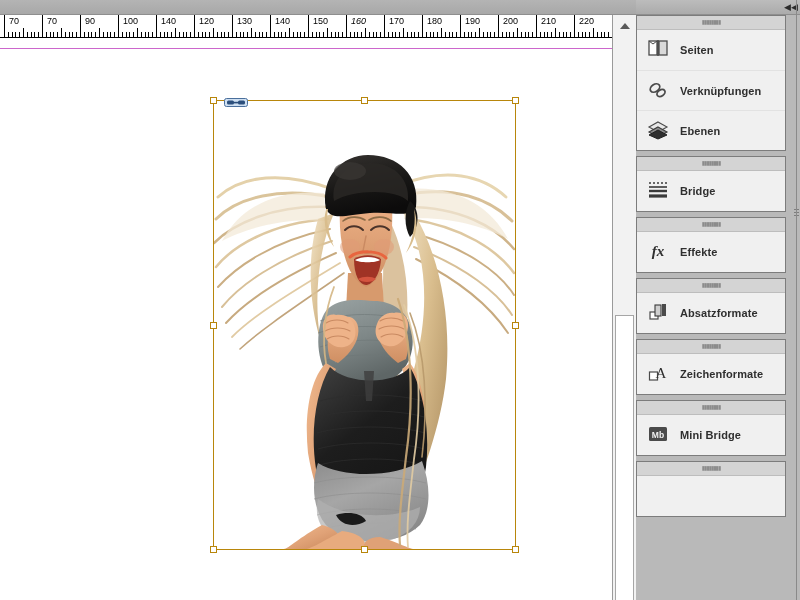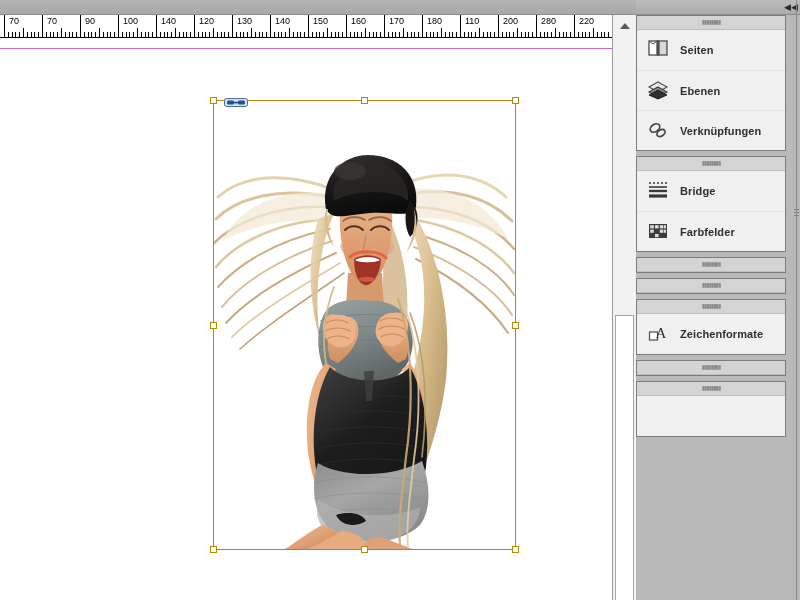--- a/index.html
+++ b/index.html
@@ -191,21 +191,21 @@
         <div class="tick-minor" style="left: 311.8px;"></div>
         <div class="tick-minor" style="left: 315.6px;"></div>
         <div class="tick-minor" style="left: 319.4px;"></div>
         <div class="tick-minor" style="left: 323.2px;"></div>
         <div class="tick-mid" style="left: 327px;"></div>
         <div class="tick-minor" style="left: 330.8px;"></div>
         <div class="tick-minor" style="left: 334.6px;"></div>
         <div class="tick-minor" style="left: 338.4px;"></div>
         <div class="tick-minor" style="left: 342.2px;"></div>
         <div class="tick-major" style="left: 346px;"></div>
-        <div class="ruler-label" style="left: 346px;">160</div>
+        <div class="ruler-label" style="left: 346px; font-style: italic;">160</div>
         <div class="tick-minor" style="left: 349.8px;"></div>
         <div class="tick-minor" style="left: 353.6px;"></div>
         <div class="tick-minor" style="left: 357.4px;"></div>
         <div class="tick-minor" style="left: 361.2px;"></div>
         <div class="tick-mid" style="left: 365px;"></div>
         <div class="tick-minor" style="left: 368.8px;"></div>
         <div class="tick-minor" style="left: 372.6px;"></div>
         <div class="tick-minor" style="left: 376.4px;"></div>
         <div class="tick-minor" style="left: 380.2px;"></div>
         <div class="tick-major" style="left: 384px;"></div>
@@ -224,21 +224,21 @@
         <div class="tick-minor" style="left: 425.8px;"></div>
         <div class="tick-minor" style="left: 429.6px;"></div>
         <div class="tick-minor" style="left: 433.4px;"></div>
         <div class="tick-minor" style="left: 437.2px;"></div>
         <div class="tick-mid" style="left: 441px;"></div>
         <div class="tick-minor" style="left: 444.8px;"></div>
         <div class="tick-minor" style="left: 448.6px;"></div>
         <div class="tick-minor" style="left: 452.4px;"></div>
         <div class="tick-minor" style="left: 456.2px;"></div>
         <div class="tick-major" style="left: 460px;"></div>
-        <div class="ruler-label" style="left: 460px;">110</div>
+        <div class="ruler-label" style="left: 460px;">190</div>
         <div class="tick-minor" style="left: 463.8px;"></div>
         <div class="tick-minor" style="left: 467.6px;"></div>
         <div class="tick-minor" style="left: 471.4px;"></div>
         <div class="tick-minor" style="left: 475.2px;"></div>
         <div class="tick-mid" style="left: 479px;"></div>
         <div class="tick-minor" style="left: 482.8px;"></div>
         <div class="tick-minor" style="left: 486.6px;"></div>
         <div class="tick-minor" style="left: 490.4px;"></div>
         <div class="tick-minor" style="left: 494.2px;"></div>
         <div class="tick-major" style="left: 498px;"></div>
@@ -246,21 +246,21 @@
         <div class="tick-minor" style="left: 501.8px;"></div>
         <div class="tick-minor" style="left: 505.6px;"></div>
         <div class="tick-minor" style="left: 509.4px;"></div>
         <div class="tick-minor" style="left: 513.2px;"></div>
         <div class="tick-mid" style="left: 517px;"></div>
         <div class="tick-minor" style="left: 520.8px;"></div>
         <div class="tick-minor" style="left: 524.6px;"></div>
         <div class="tick-minor" style="left: 528.4px;"></div>
         <div class="tick-minor" style="left: 532.2px;"></div>
         <div class="tick-major" style="left: 536px;"></div>
-        <div class="ruler-label" style="left: 536px;">280</div>
+        <div class="ruler-label" style="left: 536px;">210</div>
         <div class="tick-minor" style="left: 539.8px;"></div>
         <div class="tick-minor" style="left: 543.6px;"></div>
         <div class="tick-minor" style="left: 547.4px;"></div>
         <div class="tick-minor" style="left: 551.2px;"></div>
         <div class="tick-mid" style="left: 555px;"></div>
         <div class="tick-minor" style="left: 558.8px;"></div>
         <div class="tick-minor" style="left: 562.6px;"></div>
         <div class="tick-minor" style="left: 566.4px;"></div>
         <div class="tick-minor" style="left: 570.2px;"></div>
         <div class="tick-major" style="left: 574px;"></div>
@@ -507,91 +507,96 @@
             <span class="picon"><svg width="22" height="22" viewBox="0 0 22 22">
                 <rect x="2" y="3" width="8" height="14" fill="#fff" stroke="#4a4a4a" stroke-width="1.3"></rect>
                 <rect x="12" y="3" width="8" height="14" fill="#d9d9d9" stroke="#4a4a4a" stroke-width="1.3"></rect>
                 <path d="M11 2v16" stroke="#333" stroke-width="1.3"></path>
                 <path d="M2 3 L6 6 L10 3" fill="none" stroke="#4a4a4a" stroke-width="1"></path>
               </svg></span>
             <span class="plabel">Seiten</span>
           </div>
           <div class="prow">
             <span class="picon"><svg width="22" height="22" viewBox="0 0 22 22">
+                <ellipse cx="8" cy="9" rx="5.2" ry="3.6" fill="none" stroke="#4a4a4a" stroke-width="1.8" transform="rotate(-35 8 9)"></ellipse>
+                <ellipse cx="14" cy="14" rx="4.4" ry="3.1" fill="none" stroke="#4a4a4a" stroke-width="1.8" transform="rotate(-35 14 14)"></ellipse>
+              </svg></span>
+            <span class="plabel">Verknüpfungen</span>
+          </div>
+          <div class="prow">
+            <span class="picon"><svg width="22" height="22" viewBox="0 0 22 22">
                 <path d="M11 3 L20 8 L11 13 L2 8 Z" fill="#e8e8e8" stroke="#4a4a4a" stroke-width="1.1"></path>
                 <path d="M11 8 L20 13 L11 18 L2 13 Z" fill="#8d8d8d" stroke="#3a3a3a" stroke-width="1.1"></path>
                 <path d="M11 11 L20 16 L11 20 L2 16 Z" fill="#2f2f2f" stroke="#222" stroke-width="1"></path>
               </svg></span>
             <span class="plabel">Ebenen</span>
-          </div>
-          <div class="prow">
-            <span class="picon"><svg width="22" height="22" viewBox="0 0 22 22">
-                <ellipse cx="8" cy="9" rx="5.2" ry="3.6" fill="none" stroke="#4a4a4a" stroke-width="1.8" transform="rotate(-35 8 9)"></ellipse>
-                <ellipse cx="14" cy="14" rx="4.4" ry="3.1" fill="none" stroke="#4a4a4a" stroke-width="1.8" transform="rotate(-35 14 14)"></ellipse>
-              </svg></span>
-            <span class="plabel">Verknüpfungen</span>
           </div>
         </div>
         <div class="pgroup">
           <div class="pgrip">
             <span class="dots" style="letter-spacing: -1px; font-size: 6px;">▮▮▮▮▮▮▮▮</span>
           </div>
           <div class="prow">
             <span class="picon"><svg width="22" height="22" viewBox="0 0 22 22">
                 <g stroke="#3a3a3a">
                   <path d="M2 4h18" stroke-width="1.4" stroke-dasharray="2 2"></path>
                   <path d="M2 8h18" stroke-width="1.6"></path>
                   <path d="M2 12h18" stroke-width="2.4"></path>
                   <path d="M2 17h18" stroke-width="3.2"></path>
                 </g>
               </svg></span>
             <span class="plabel">Bridge</span>
           </div>
-          <div class="prow">
-            <span class="picon"><svg width="22" height="22" viewBox="0 0 22 22">
-                <rect x="2" y="4" width="18" height="14" fill="#3c3c3c"></rect>
-                <g fill="#dcdcdc">
-                  <rect x="3.2" y="5.2" width="3.6" height="3.2"></rect>
-                  <rect x="8" y="5.2" width="3.6" height="3.2"></rect>
-                  <rect x="12.8" y="5.2" width="3.6" height="3.2"></rect>
-                  <rect x="17" y="5.2" width="2" height="3.2"></rect>
-                  <rect x="3.2" y="9.6" width="3.6" height="3.2"></rect>
-                  <rect x="12.8" y="9.6" width="3.6" height="3.2"></rect>
-                  <rect x="8" y="14" width="3.6" height="3.2"></rect>
-                  <rect x="17" y="9.6" width="2" height="3.2"></rect>
-                </g>
-              </svg></span>
-            <span class="plabel">Farbfelder</span>
-          </div>
         </div>
         <div class="pgroup">
           <div class="pgrip">
             <span class="dots" style="letter-spacing: -1px; font-size: 6px;">▮▮▮▮▮▮▮▮</span>
           </div>
+          <div class="prow">
+            <span class="picon"><svg width="22" height="22" viewBox="0 0 22 22">
+                <text x="11" y="16" font-family="Liberation Serif, serif" font-size="15" font-style="italic" font-weight="bold" fill="#2f2f2f" text-anchor="middle">fx</text>
+              </svg></span>
+            <span class="plabel">Effekte</span>
+          </div>
         </div>
         <div class="pgroup">
           <div class="pgrip">
             <span class="dots" style="letter-spacing: -1px; font-size: 6px;">▮▮▮▮▮▮▮▮</span>
           </div>
+          <div class="prow">
+            <span class="picon"><svg width="22" height="22" viewBox="0 0 22 22">
+                <rect x="3" y="11" width="8" height="7" fill="#fff" stroke="#4a4a4a" stroke-width="1.2"></rect>
+                <rect x="8" y="4" width="6" height="11" fill="#cfcfcf" stroke="#3a3a3a" stroke-width="1.1"></rect>
+                <rect x="15" y="3" width="4" height="12" fill="#4a4a4a"></rect>
+              </svg></span>
+            <span class="plabel">Absatzformate</span>
+          </div>
         </div>
         <div class="pgroup">
           <div class="pgrip">
             <span class="dots" style="letter-spacing: -1px; font-size: 6px;">▮▮▮▮▮▮▮▮</span>
           </div>
           <div class="prow">
             <span class="picon"><svg width="22" height="22" viewBox="0 0 22 22">
                 <rect x="2.5" y="10" width="8" height="8" fill="#fff" stroke="#4a4a4a" stroke-width="1.2"></rect>
                 <text x="14" y="16" font-family="Liberation Serif, serif" font-size="15" fill="#2f2f2f" text-anchor="middle">A</text>
               </svg></span>
             <span class="plabel">Zeichenformate</span>
           </div>
         </div>
         <div class="pgroup">
           <div class="pgrip">
             <span class="dots" style="letter-spacing: -1px; font-size: 6px;">▮▮▮▮▮▮▮▮</span>
+          </div>
+          <div class="prow">
+            <span class="picon"><svg width="22" height="22" viewBox="0 0 22 22">
+                <rect x="2" y="4" width="18" height="14" rx="1.5" fill="#4a4a4a"></rect>
+                <text x="11" y="14.5" font-family="Liberation Sans, sans-serif" font-size="8.5" font-weight="bold" fill="#f0f0f0" text-anchor="middle">Mb</text>
+              </svg></span>
+            <span class="plabel">Mini Bridge</span>
           </div>
         </div>
         <div class="pgroup">
           <div class="pgrip">
             <span class="dots" style="letter-spacing: -1px; font-size: 6px;">▮▮▮▮▮▮▮▮</span>
           </div>
           <div class="prow"></div>
         </div>
       </div>
     <div id="dock-rail">

